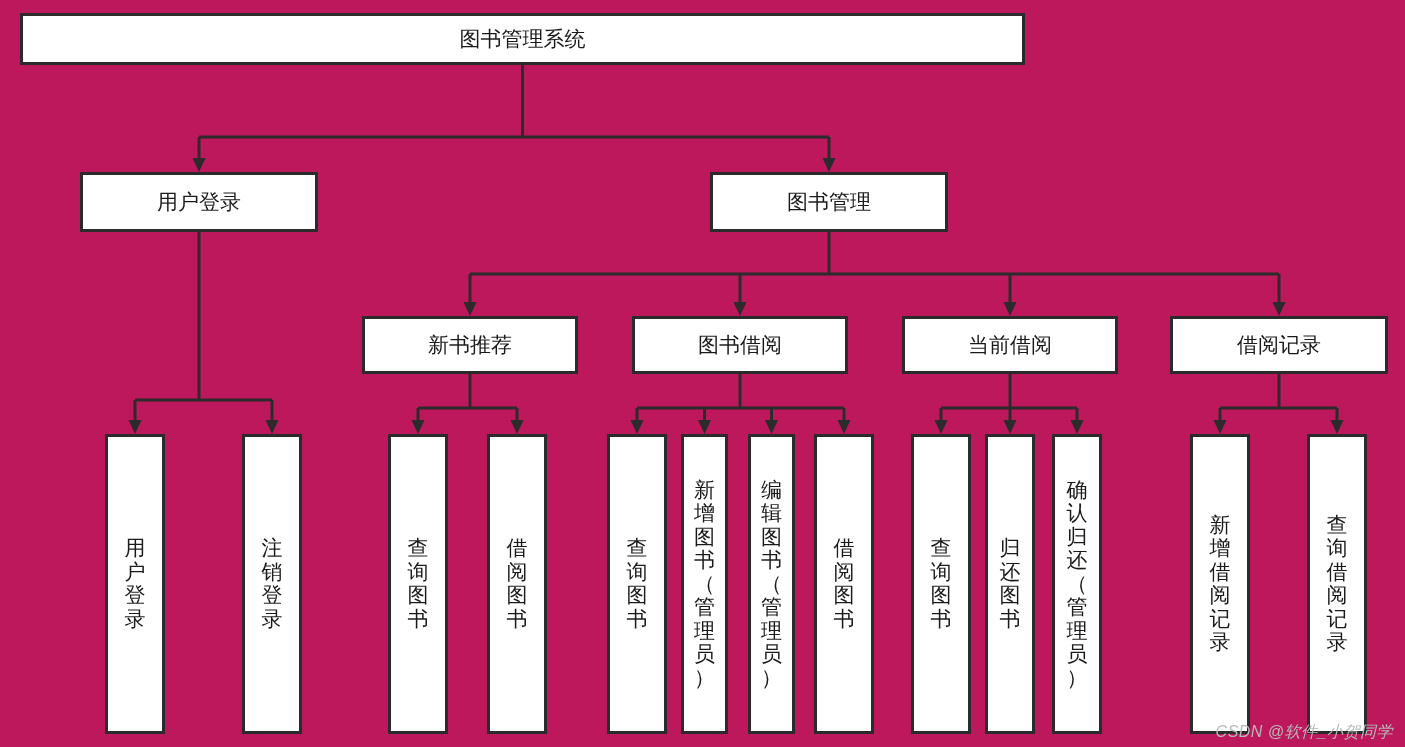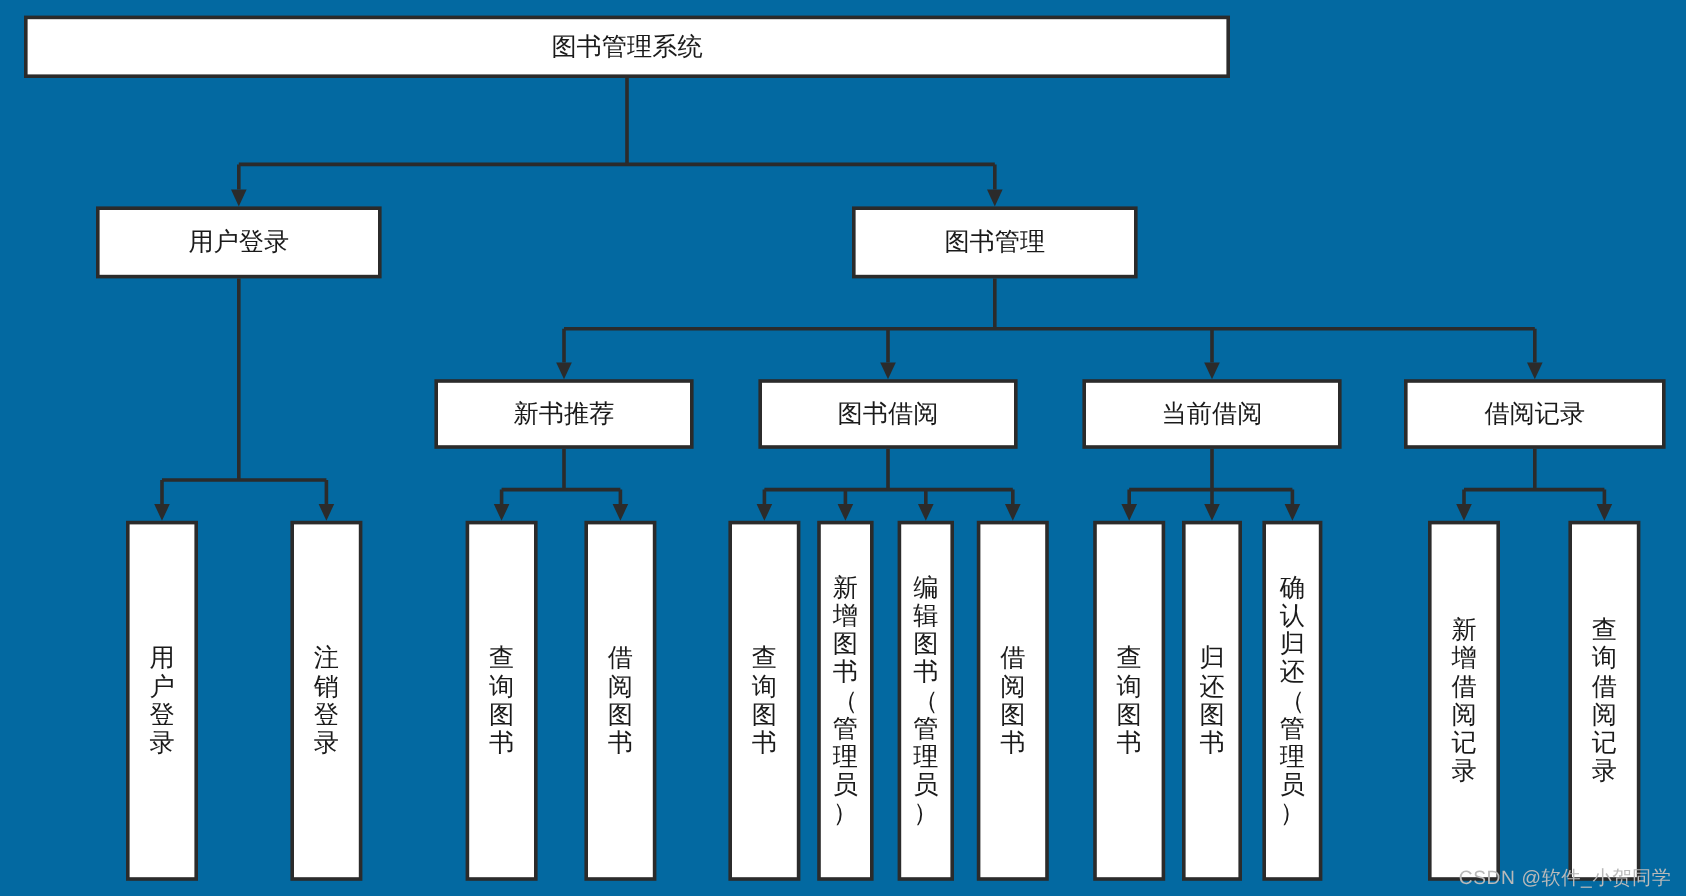--- a/index.html
+++ b/index.html
@@ -11,21 +11,21 @@
   body {
     width: 1405px;
     height: 747px;
     font-family: "Liberation Sans", "DejaVu Sans", sans-serif;
     overflow: hidden;
   }
   #diagram-root {
     position: relative;
     width: 1405px;
     height: 747px;
-    background: #0369a1;
+    background: #be185d;
   }
   svg.diagram {
     position: absolute;
     top: 0;
     left: 0;
     width: 1405px;
     height: 747px;
     display: block;
   }
   .node-box {
@@ -63,20 +63,21 @@
     position: absolute;
     right: 12px;
     bottom: 4px;
     font-family: "Liberation Sans", "DejaVu Sans", sans-serif;
     font-size: 16px;
     color: #b9b9b9;
     letter-spacing: 0.5px;
     user-select: none;
     pointer-events: none;
     white-space: nowrap;
+    font-style: italic;
   }
 </style>
 </head>
 <body>
 
 <div id="diagram-root">
   <svg class="diagram" id="diagram-svg" viewBox="0 0 1405 747" xmlns="http://www.w3.org/2000/svg">
     <g id="connector-layer">
         <path class="connector" d="M522.5 65 L522.5 137 M199 137 L829 137 M199 137 L199 158 M829 137 L829 158"></path>
         <polygon class="arrow-head" points="192.5,158 205.5,158 199,172"></polygon>

